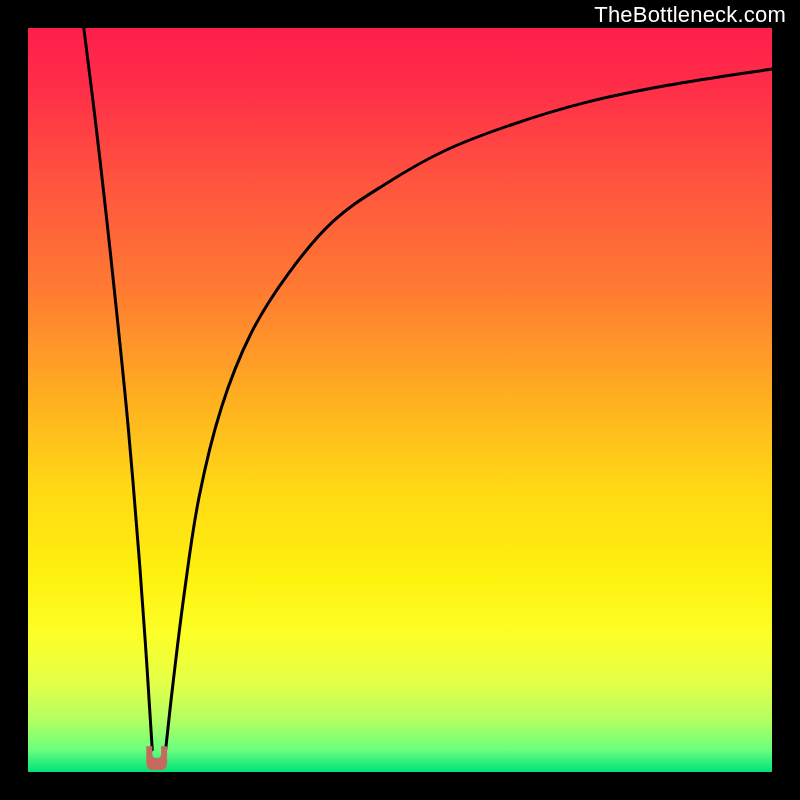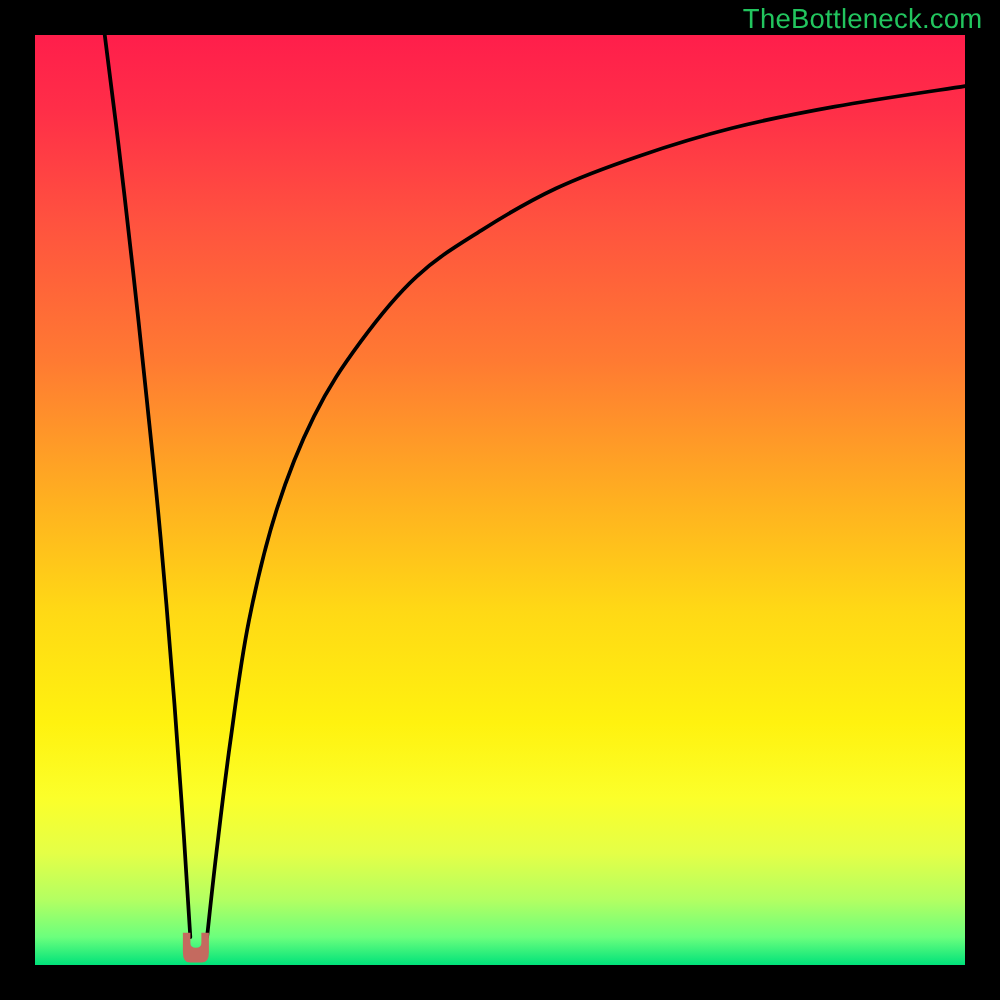--- a/index.html
+++ b/index.html
@@ -13,21 +13,21 @@
   .frame {
     position: relative;
     width: 800px;
     height: 800px;
     background: #000;
   }
   .watermark {
     position: absolute;
     top: 2px;
     right: 14px;
-    color: #22c55e;
+    color: #ffffff;
     font-family: Arial, Helvetica, sans-serif;
     font-size: 22px;
     font-weight: 400;
     letter-spacing: 0.2px;
     z-index: 10;
   }
   svg.plot {
     position: absolute;
     top: 0;
     left: 0;

